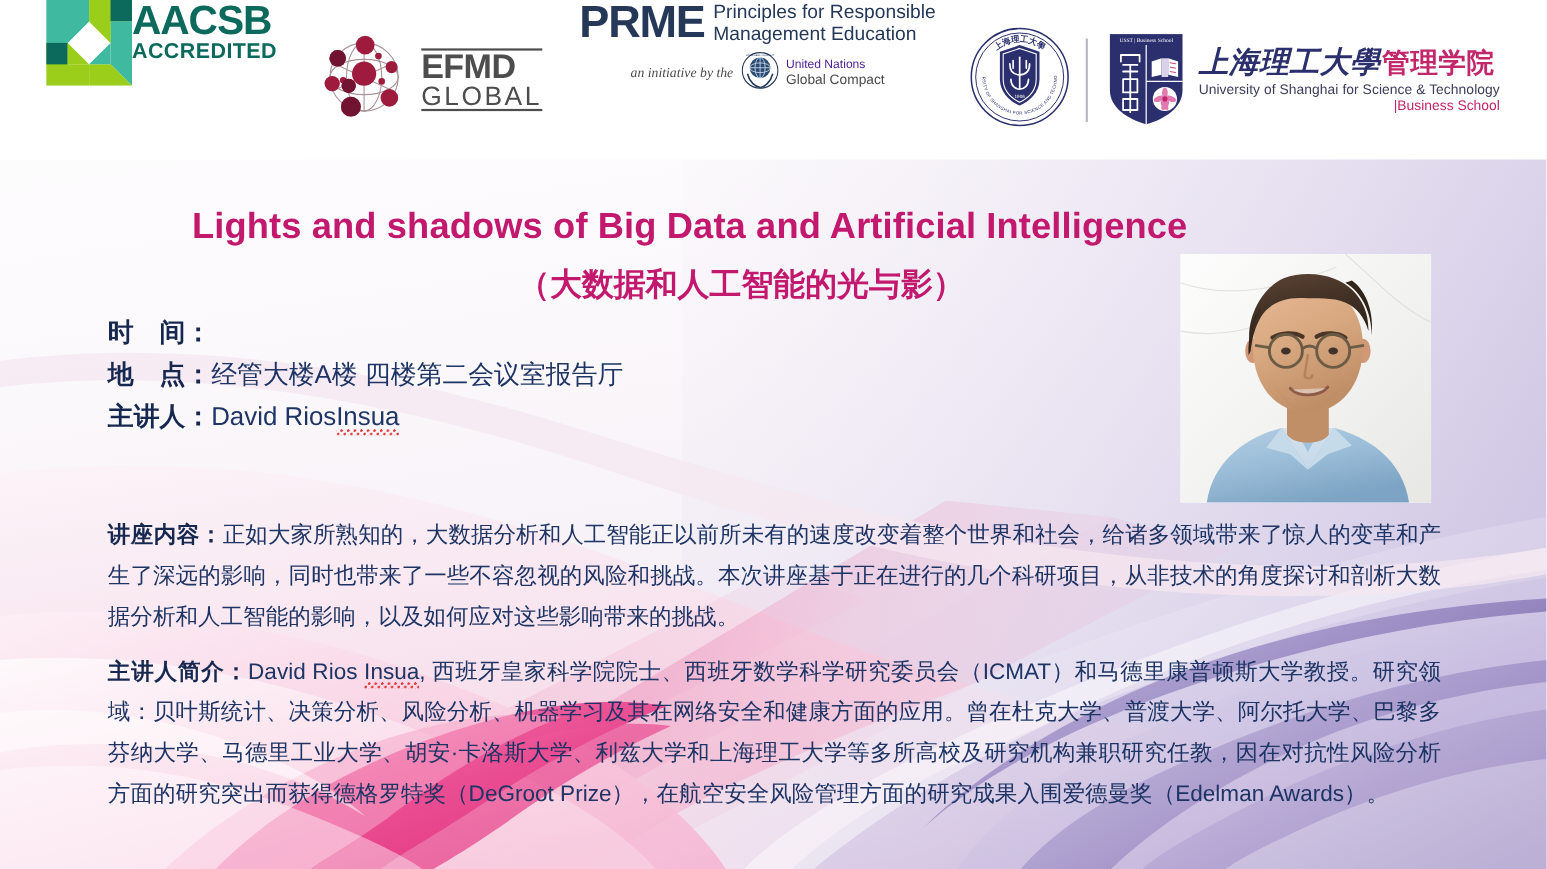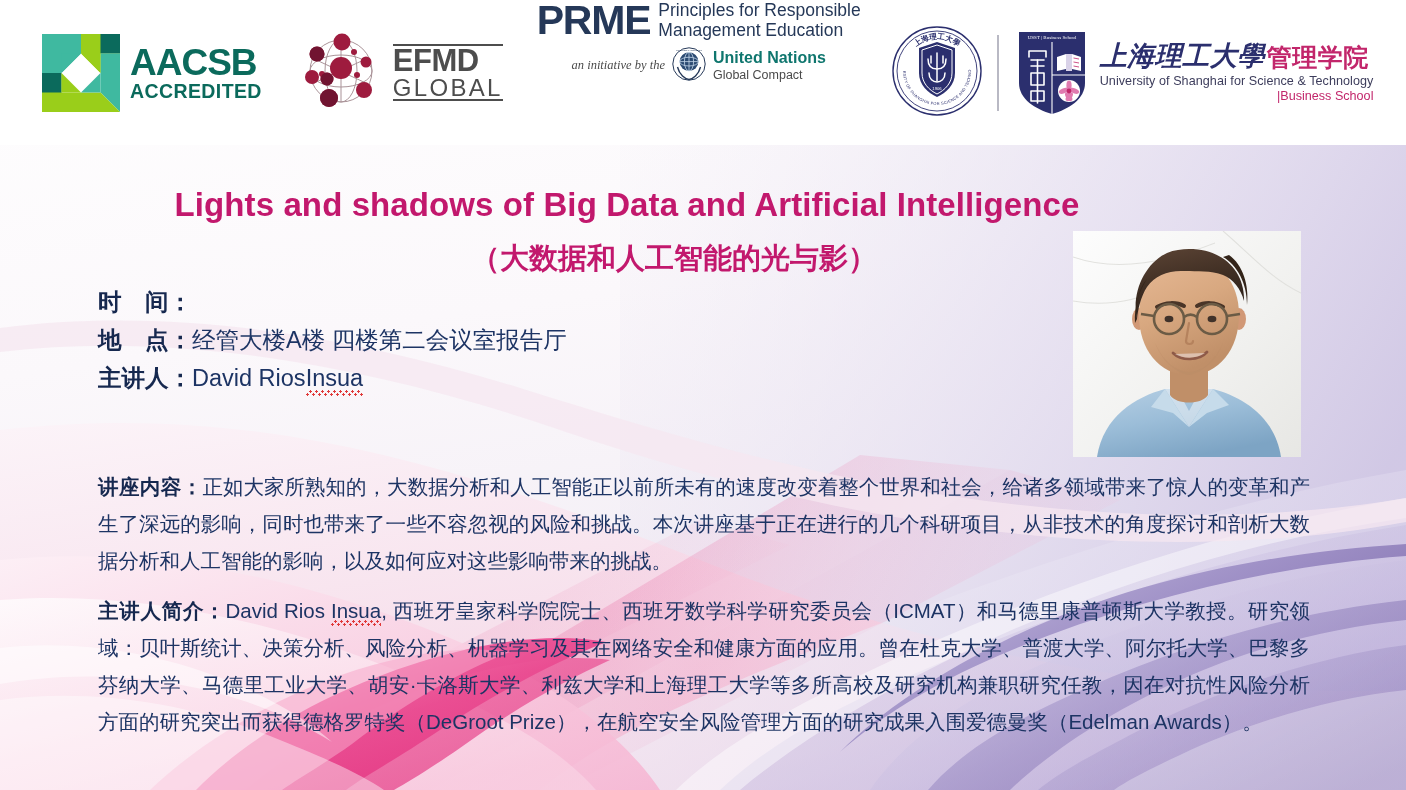--- a/index.html
+++ b/index.html
@@ -22,21 +22,21 @@
 
   
   .logo-bar {
     position:absolute; left:0; top:0; width:1406px; height:145px;
     background:#ffffff; z-index:5;
     display:flex; align-items:center;
   }
   .logo-slot { position:relative; height:100%; display:flex; align-items:center; }
 
   
-  .aacsb { margin-left:42px; display:flex; align-items:center; gap:10px; }
+  .aacsb { margin-left:42px; display:flex; align-items:flex-start; }
   .aacsb-mark { width:78px; height:78px; position:relative; }
   .aacsb-text { display:flex; flex-direction:column; line-height:1; }
   .aacsb-main {
     font-weight:bold; font-size:37px; letter-spacing:-1px;
     color:#0b6a5c;
   }
   .aacsb-sub {
     font-weight:bold; font-size:19.5px; letter-spacing:0.4px;
     color:#0b6a5c; margin-top:1px;
   }
@@ -62,21 +62,21 @@
   .prme-tag {
     font-size:17.5px; color:#253858; line-height:1.16;
     font-family:"Liberation Sans",sans-serif;
   }
   .prme-foot { display:flex; align-items:center; gap:7px; margin-top:6px; }
   .prme-foot-it {
     font-family:"Liberation Serif","DejaVu Serif",serif;
     font-style:italic; font-size:12.5px; color:#4a4a4a;
   }
   .un-text { display:flex; flex-direction:column; line-height:1.14; }
-  .un-a { font-size:16px; font-weight:bold; color:#0f766e; }
+  .un-a { font-size:11px; font-weight:normal; color:#4c1d95; }
   .un-b { font-size:12.5px; color:#4a4a4a; }
 
   
   .usst { margin-left:30px; display:flex; align-items:center; gap:14px; }
   .usst-divider { width:2px; height:76px; background:#b9b9c4; }
   .usst-bs { display:flex; align-items:center; gap:9px; }
   .usst-names { display:flex; flex-direction:column; }
   .cn-univ-row { display:flex; align-items:flex-end; gap:2px; }
   .cn-univ {
     font-family:"Liberation Serif","DejaVu Serif",serif;

